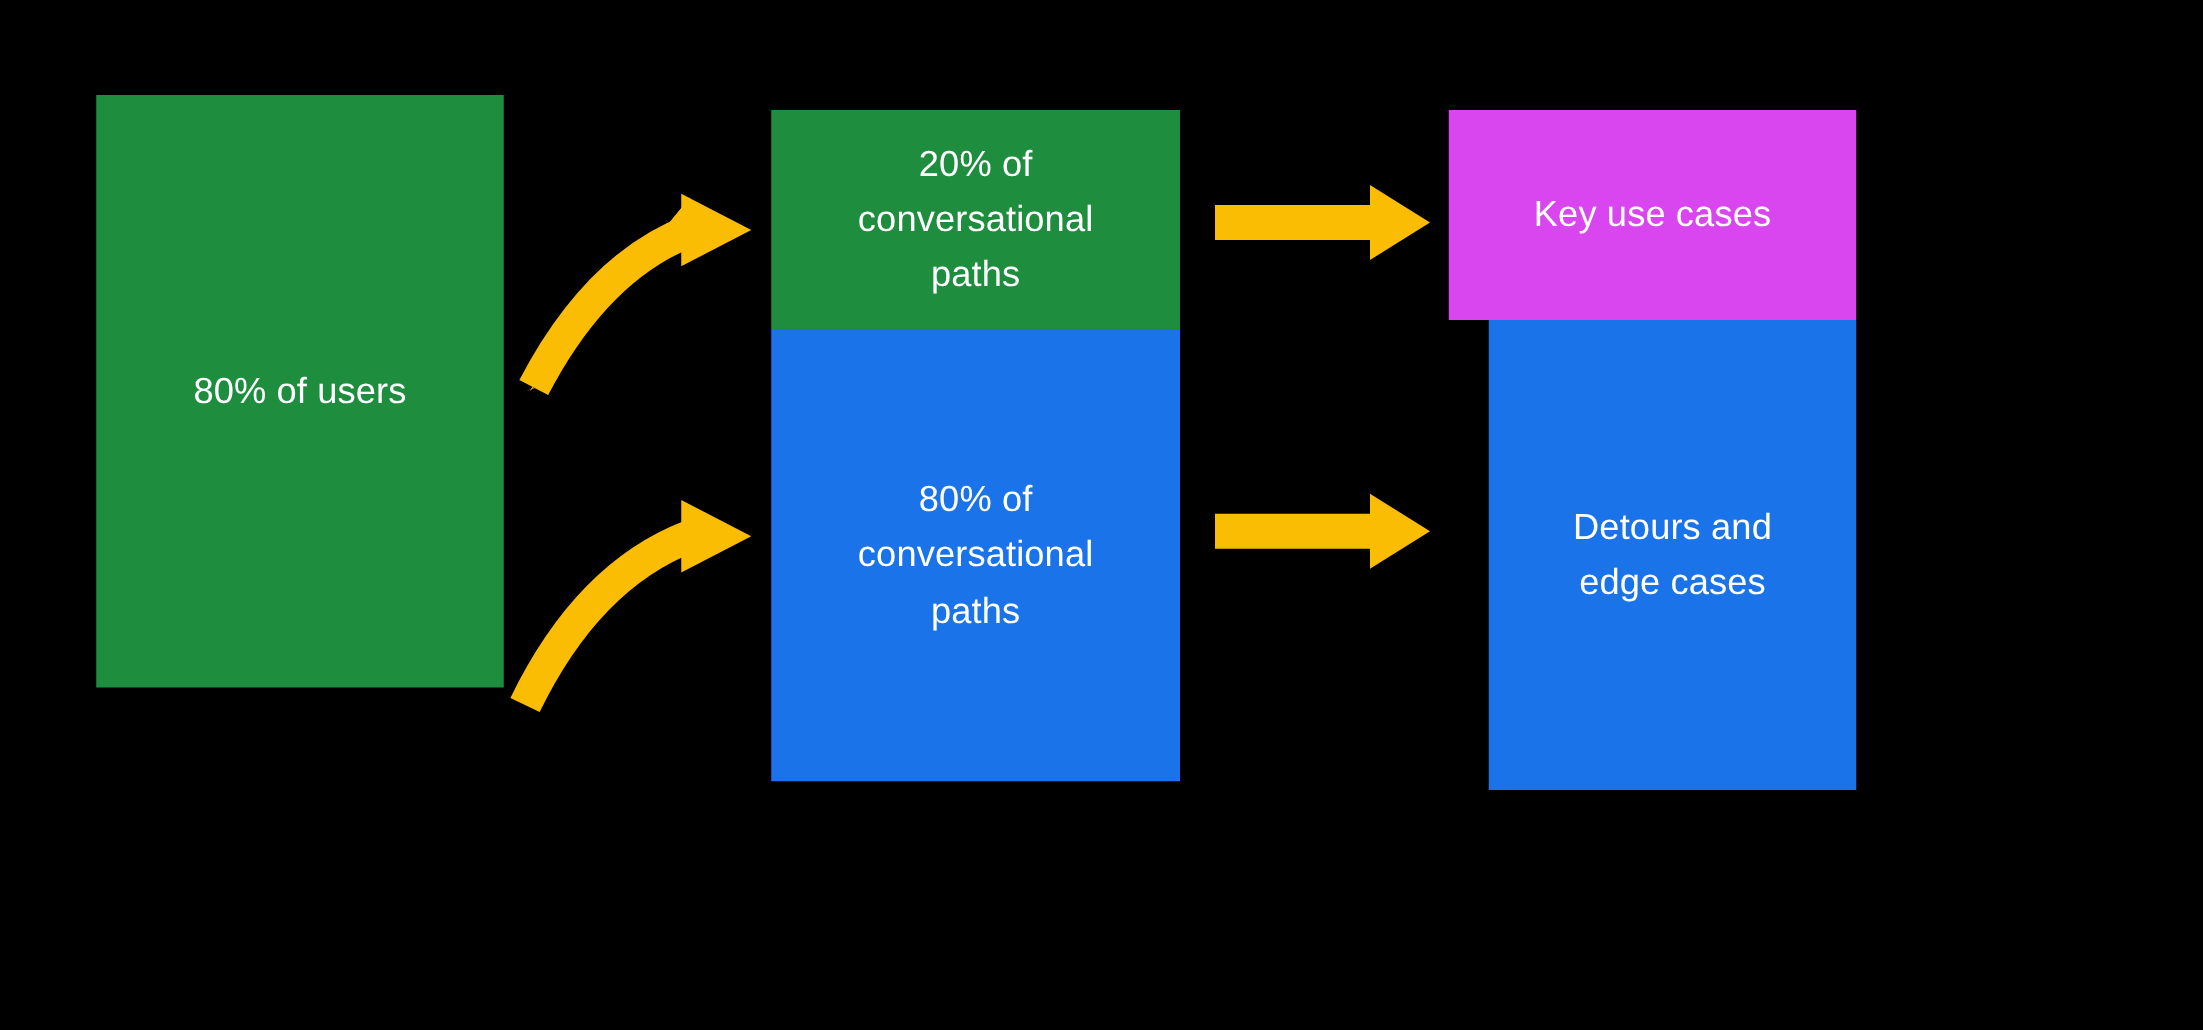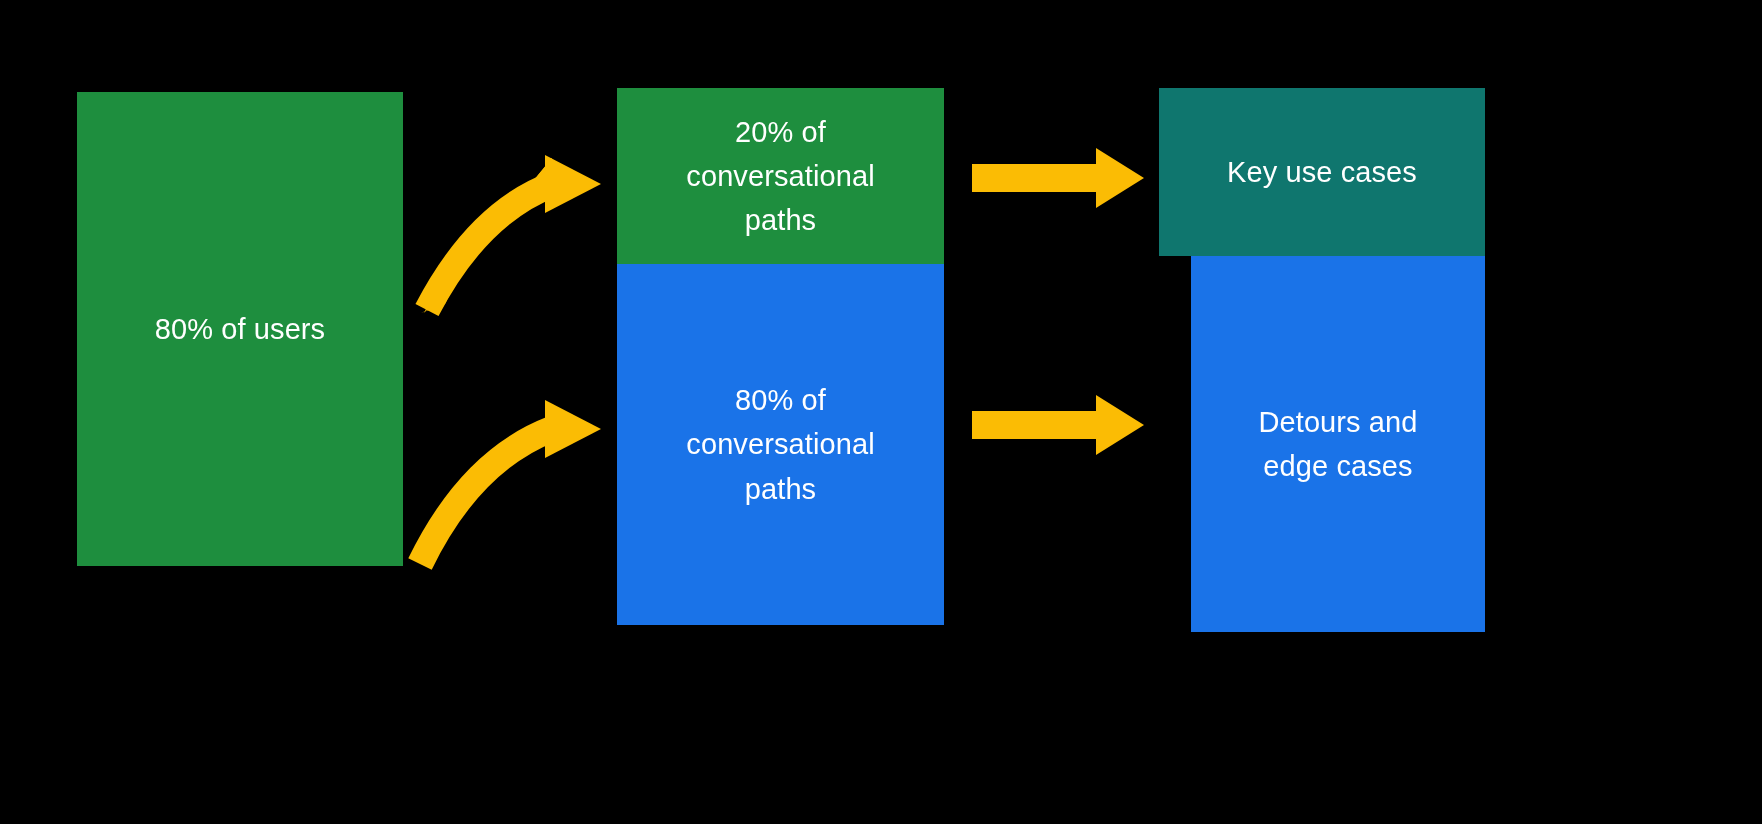--- a/index.html
+++ b/index.html
@@ -38,21 +38,21 @@
     line-height: 1.52;
     text-align: center;
     font-weight: 400;
     letter-spacing: 0.1px;
     white-space: pre-line;
     padding: 0 10px;
   }
   
   #col-users {
     left: 77px;
-    top: 92px;
+    top: 76px;
     width: 326px;
     height: 474px;
   }
   #col-users .seg-green { height: 478px; }
   #col-users .seg-blue  { height: 59px; }
   
   #col-paths {
     left: 617px;
     top: 88px;
     width: 327px;
@@ -96,21 +96,21 @@
 paths</span>
     </div>
     <div class="seg seg-blue" style="background:#1A73E8;">
       <span class="seg-label">80% of
 conversational
 paths</span>
     </div>
   </div>
 
   <div class="column" id="col-cases">
-    <div class="seg seg-green" style="background:#0f766e;">
+    <div class="seg seg-green" style="background:#d946ef;">
       <span class="seg-label">Key use cases</span>
     </div>
     <div class="seg seg-blue" style="background:#1A73E8;">
       <span class="seg-label">Detours and
 edge cases</span>
     </div>
   </div>
 
   <svg id="arrows-layer" viewBox="0 0 1762 824" width="1762" height="824">
 

